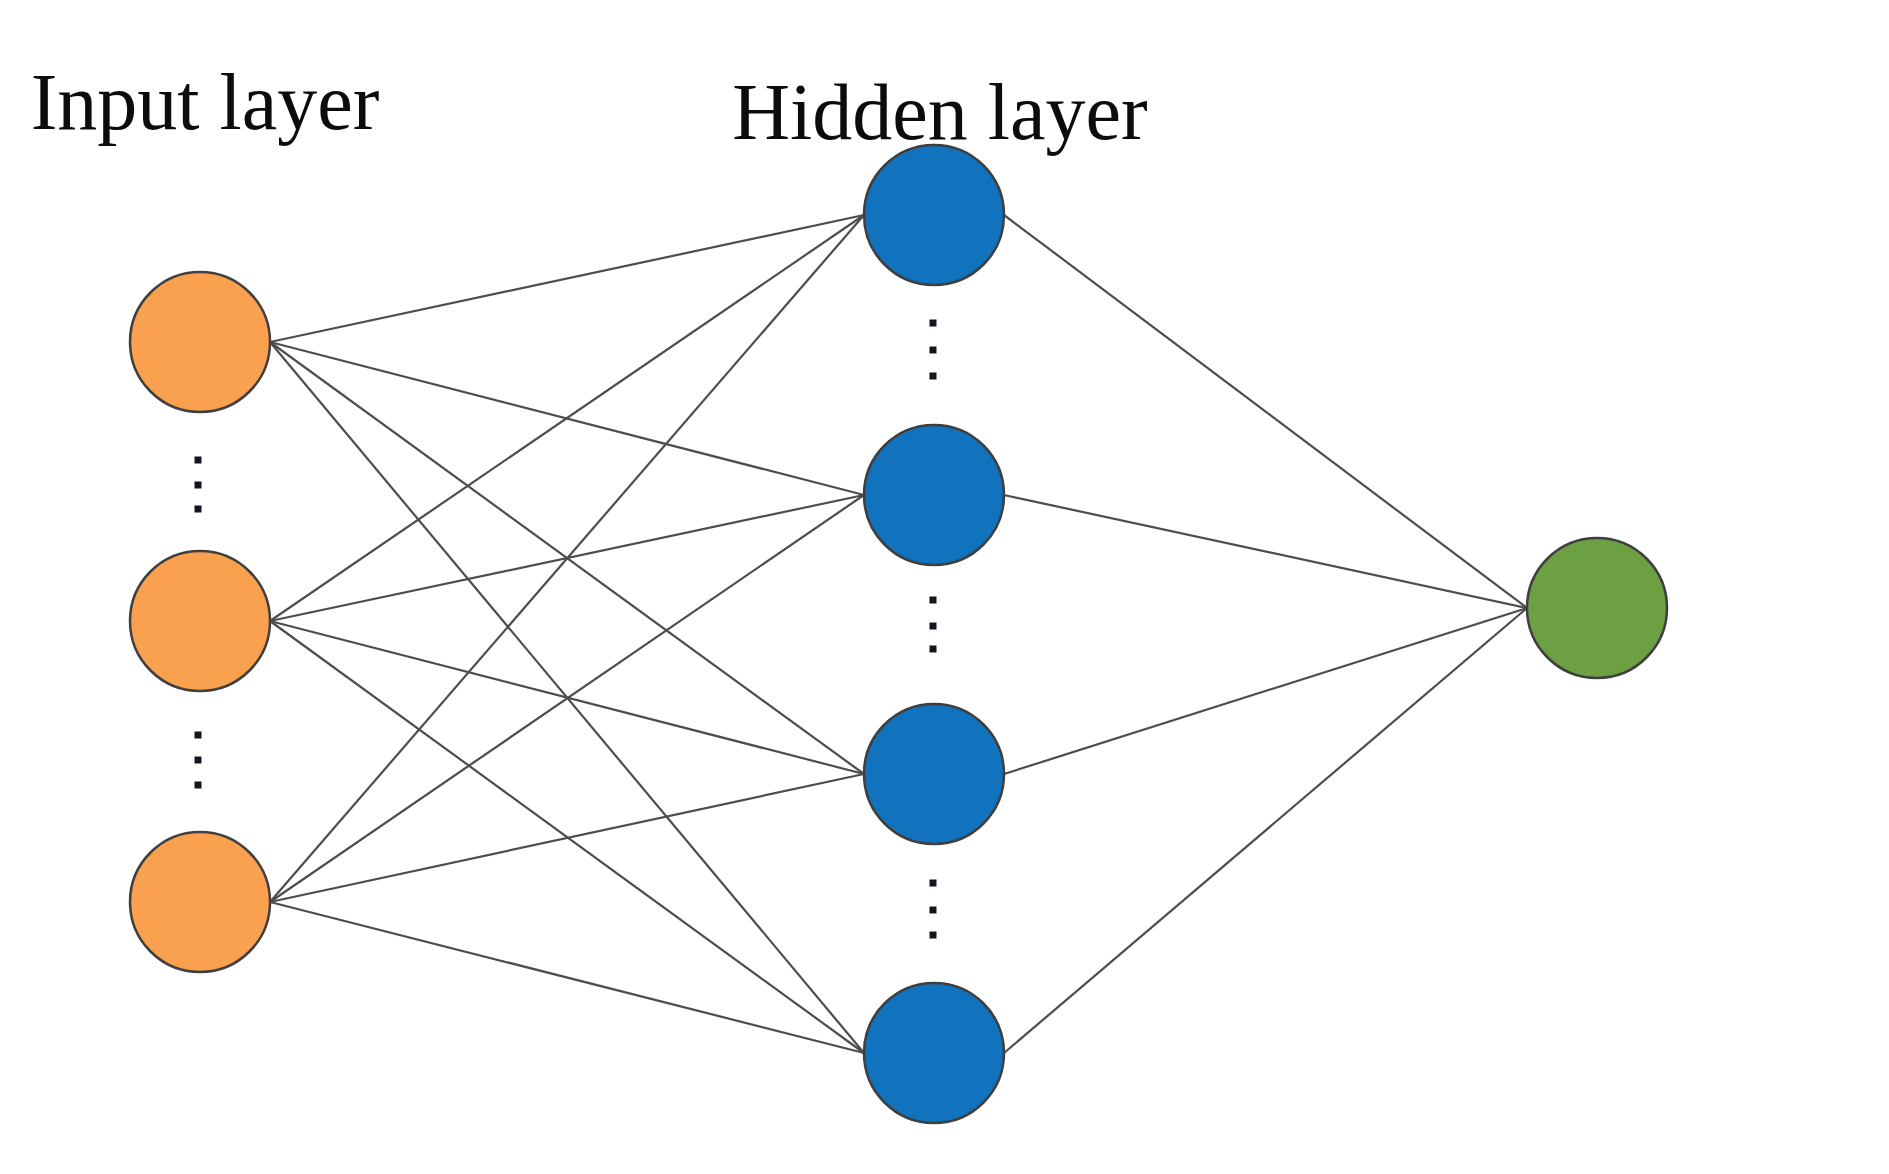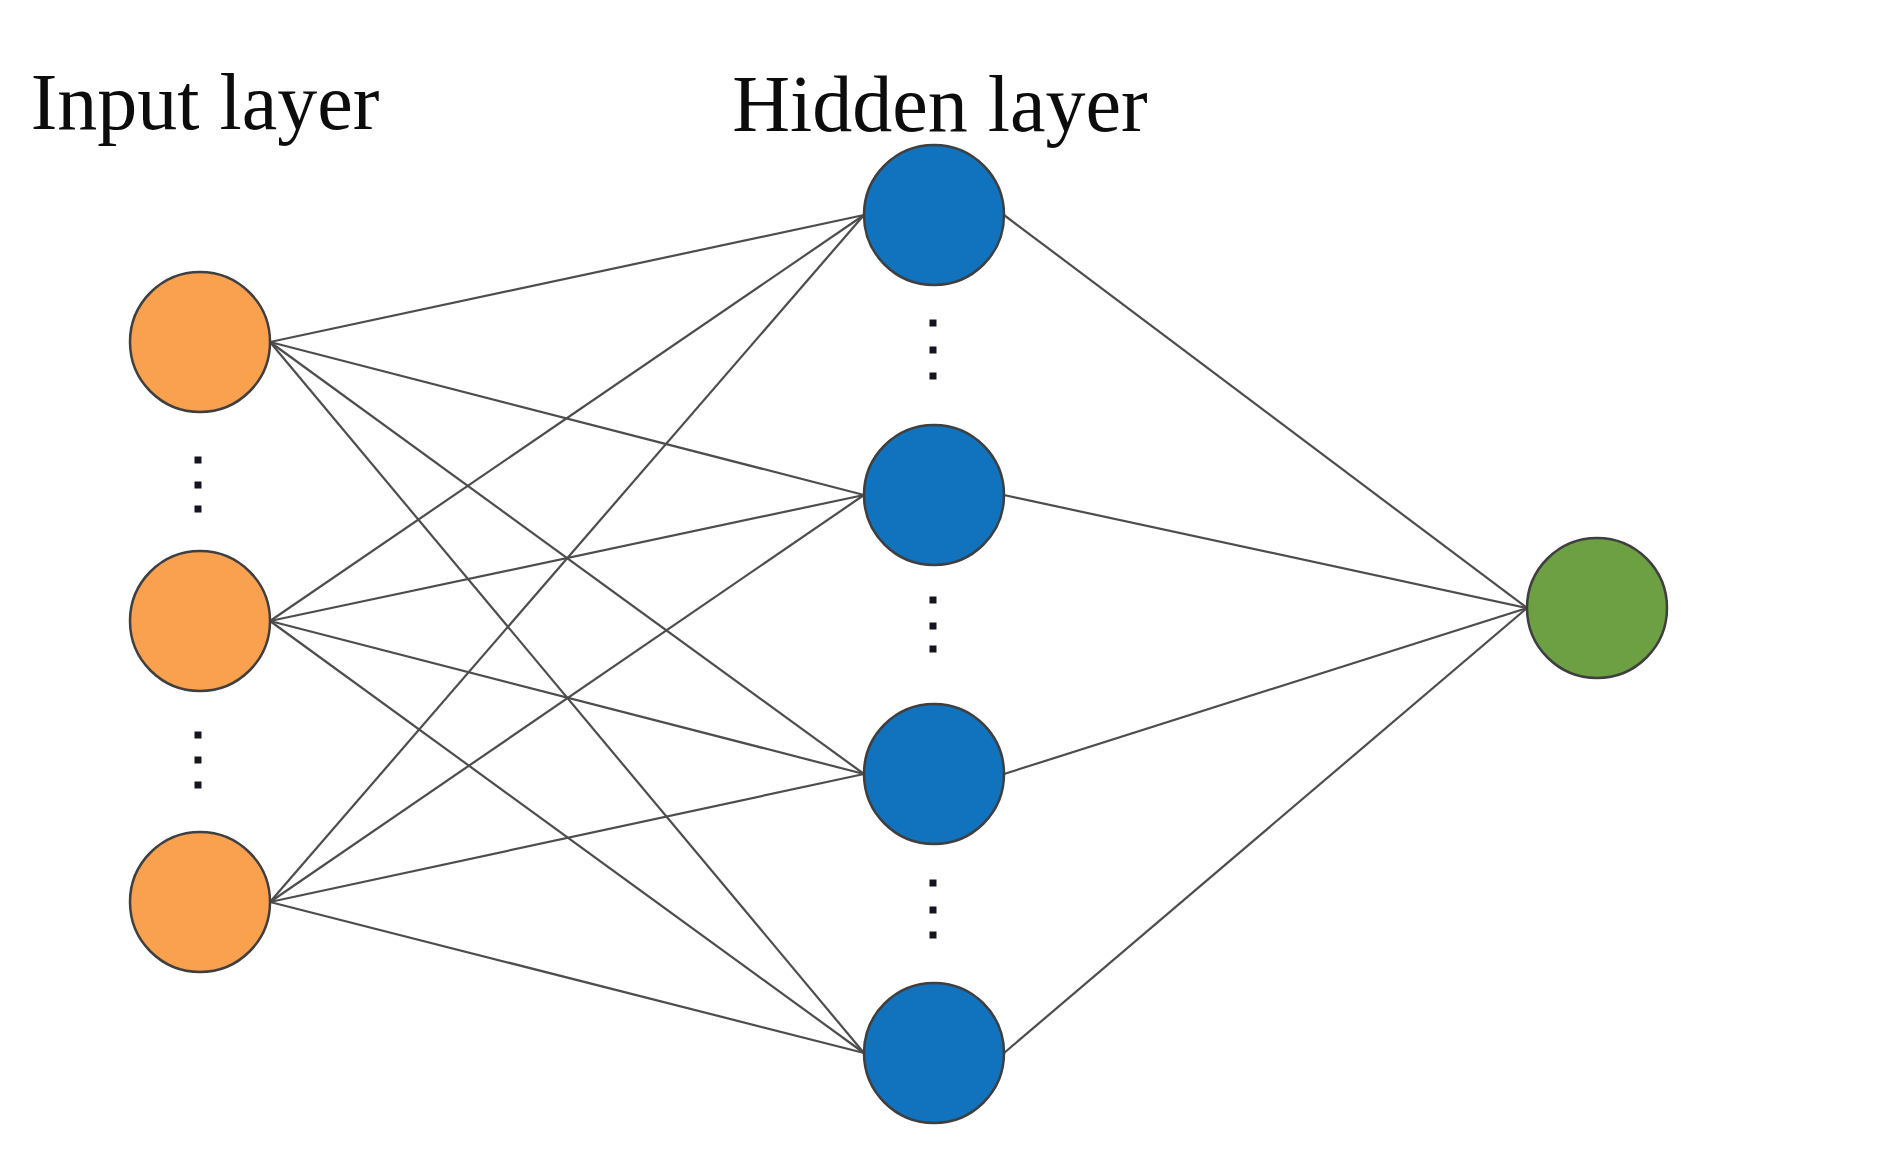--- a/index.html
+++ b/index.html
@@ -18,21 +18,21 @@
   .layer-label {
     position: absolute;
     transform: translateX(-50%);
     font-size: 80px;
     line-height: 1;
     color: #0c0c0c;
     white-space: nowrap;
     letter-spacing: 0px;
   }
   #label-input  { left: 205px;  top: 62px; }
-  #label-hidden { left: 940px;  top: 64px; }
+  #label-hidden { left: 940px;  top: 72px; }
   #label-output { left: 1660px; top: 74px; }
   #net {
     position: absolute;
     left: 0;
     top: 0;
   }
 </style>
 </head>
 <body>
 

